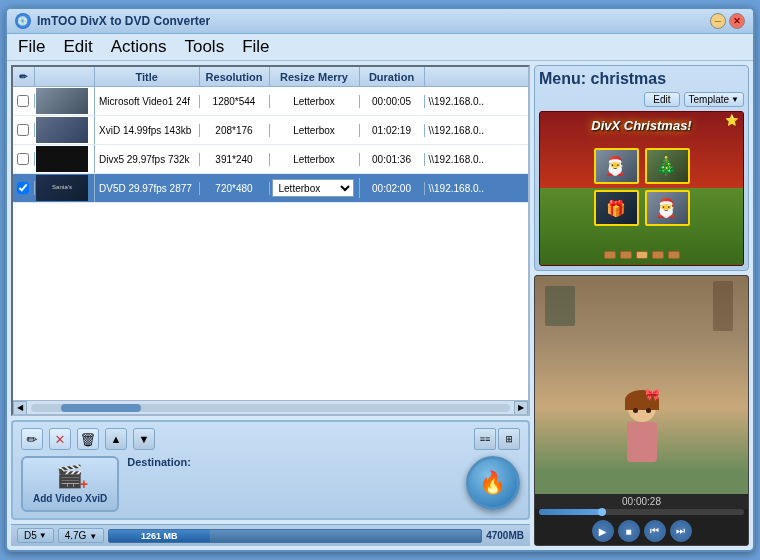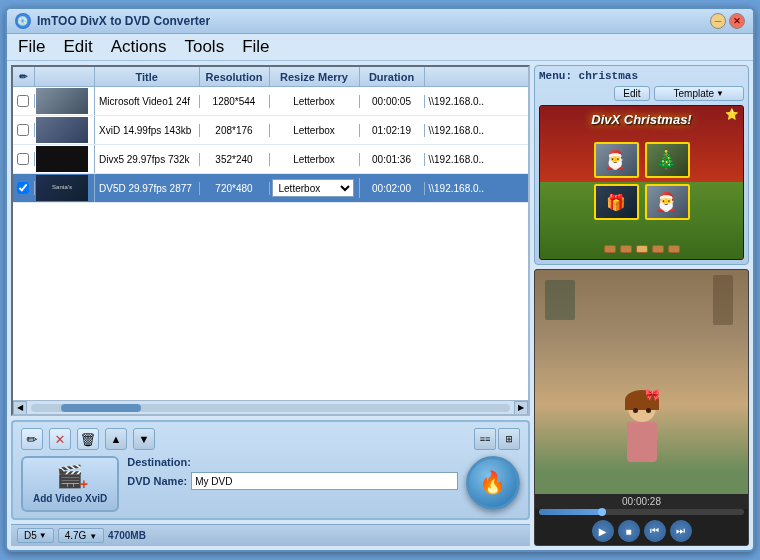--- a/index.html
+++ b/index.html
@@ -319,30 +319,30 @@
       border: 1px solid #80a8c8;
       border-radius: 4px;
       padding: 4px;
     }
     .menu-label-row {
       display: flex;
       align-items: center;
       justify-content: space-between;
       margin-bottom: 4px;
     }
-    .menu-label { font-size: 11px; color: #1a3a6a; font-weight: bold; font-family: Liberation Mono, monospace; }
+    .menu-label { font-size: 16px; color: #1a3a6a; font-weight: bold; }
     .edit-btn {
       background: linear-gradient(to bottom, #e0f0ff, #c0d8f0);
       border: 1px solid #80a8cc; border-radius:3px;
       padding: 1px 8px; font-size:10px; cursor:pointer;
     }
     .template-btn {
       background: linear-gradient(to bottom, #e0f0ff, #c0d8f0);
       border: 1px solid #80a8cc; border-radius:3px;
-      padding: 1px 19px; font-size:10px; cursor:pointer;
+      padding: 1px 4px; font-size:10px; cursor:pointer;
       display:flex; align-items:center; gap:2px;
     }
 
     
     .christmas-preview {
       background: #8b1a1a;
       border: 1px solid #600;
       border-radius: 3px;
       overflow: hidden;
       height: 155px;
@@ -590,21 +590,21 @@
           </div>
 
           <div class="table-row">
             <div class="col-check cell">
                 <input type="checkbox" style="width: 12px; height: 12px;">
               </div>
             <div class="col-thumb cell" style="padding:1px">
               <div class="thumb-cell thumb-3"></div>
             </div>
             <div class="col-title cell">Divx5 29.97fps 732k</div>
-            <div class="col-res cell" style="justify-content:center">352*240</div>
+            <div class="col-res cell" style="justify-content:center">391*240</div>
             <div class="col-resize cell" style="justify-content:center">Letterbox</div>
             <div class="col-dur cell" style="justify-content:center">00:01:36</div>
             <div class="col-path cell">\\192.168.0..</div>
           </div>
 
           <div class="table-row selected">
             <div class="col-check cell">
                 <input type="checkbox" checked="" style="width: 12px; height: 12px;">
               </div>
             <div class="col-thumb cell" style="padding:1px">
@@ -659,40 +659,41 @@
           <div class="add-video-btn">
             <div style="position:relative; display:flex; align-items:center; justify-content:center">
               <span style="font-size:22px; color:#3060a0">🎬</span>
               <span style="position:absolute; bottom:-2px; right:-4px; font-size:14px; color:#e04020; font-weight:bold">+</span>
             </div>
             <span class="add-video-label">Add Video XviD</span>
           </div>
 
           <div class="destination-area">
             <div class="dest-label">Destination:</div>
-            <div class="dvd-name-row">
-              <span class="dvd-name-label">DVD Name:</span>
-              <input class="dvd-name-input" type="text" value="My DVD" style="">
-            </div>
           </div>
 
           <div class="burn-btn">
             <span class="burn-icon">🔥</span>
           </div>
         </div>
       </div>
 
       <div class="status-bar">
         <div class="status-quality">
           <span>D5</span>
           <span class="quality-arrow">▼</span>
         </div>
         <div class="status-size">
           <span>4.7G</span>
           <span style="font-size:8px">▼</span>
+        </div>
+        <div class="progress-bar-container">
+          <div class="progress-bar-fill" style="width:27%">
+            <span class="progress-text">1261 MB</span>
+          </div>
         </div>
         <span class="status-cap">4700MB</span>
       </div>
     </div>
 
     <div class="right-panel">
       <div class="menu-section">
         <div class="menu-label-row">
           <span class="menu-label">Menu: christmas</span>
         </div>

